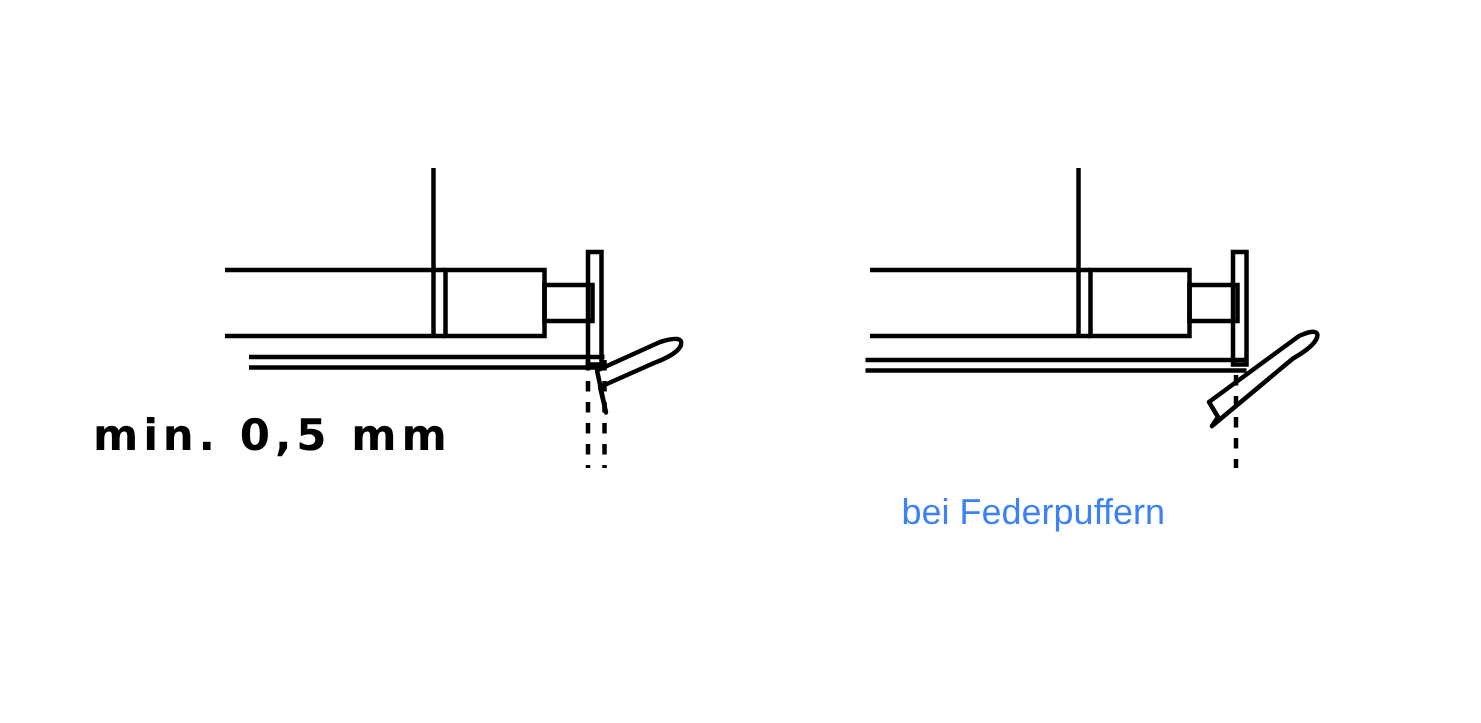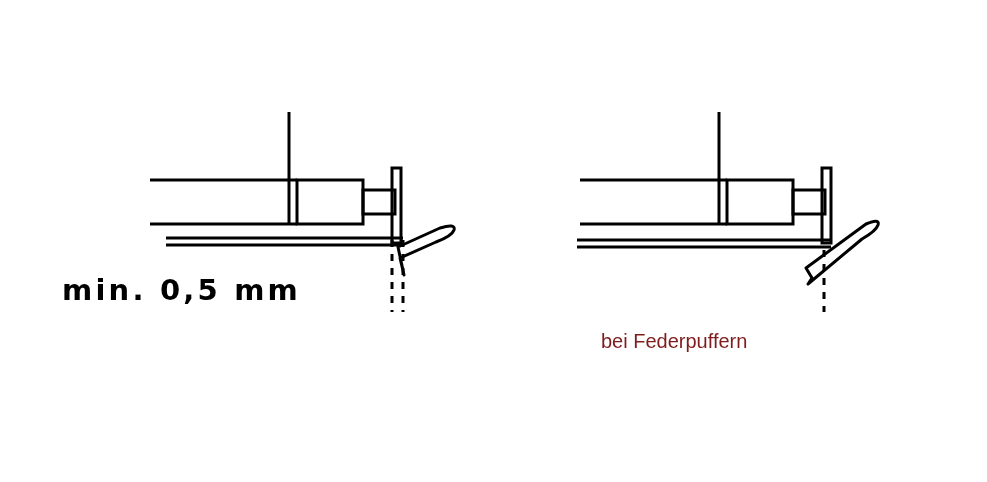--- a/index.html
+++ b/index.html
@@ -38,25 +38,25 @@
     letter-spacing: 3.2px;
     line-height: 1;
     white-space: nowrap;
     color: #000000;
   }
   .label-block {
     position: absolute;
     left: 601px;
     top: 325px;
     font-family: "Liberation Sans", sans-serif;
-    font-size: 20px;
+    font-size: 24px;
     font-weight: normal;
     line-height: 33px;
     white-space: nowrap;
-    color: #7f1d1d;
+    color: #3b82f6;
   }
   .label-block div { white-space: nowrap; }
 </style>
 </head>
 <body>
 
 <div id="diagram-root">
 
   <svg class="drawing" viewBox="0 0 987 482" xmlns="http://www.w3.org/2000/svg">
 

